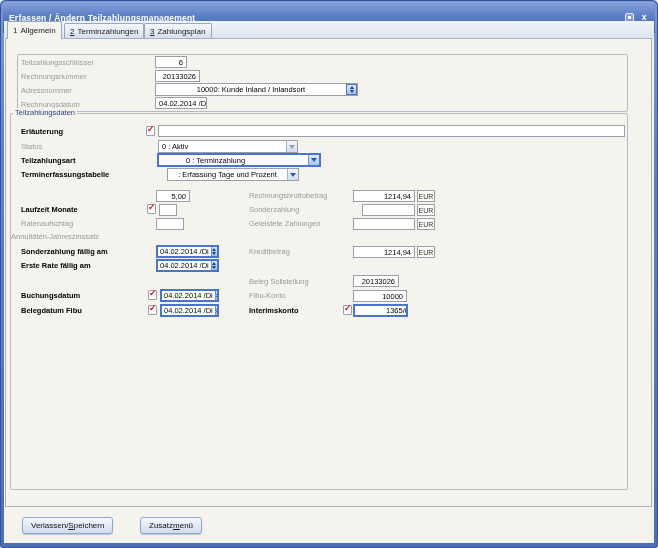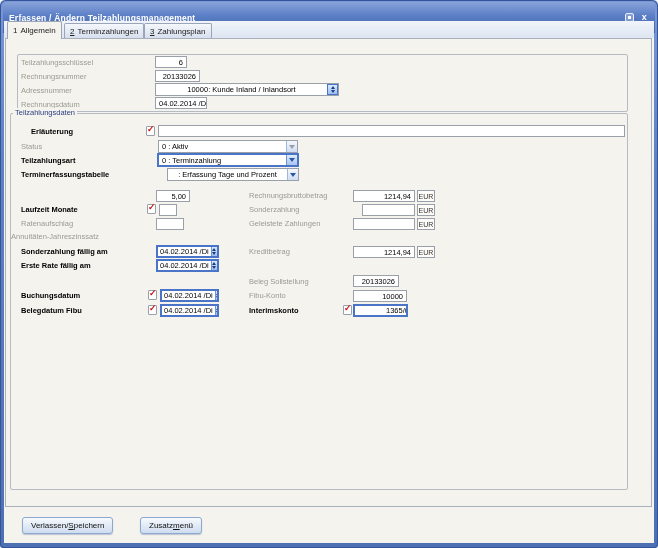--- a/index.html
+++ b/index.html
@@ -142,50 +142,50 @@
 
     <div class="groupbox" style="left:13px;top:33px;width:611px;height:58px;"></div>
 
     <div class="lbl" style="left:17px;top:37px;">Teilzahlungsschlüssel</div>
     <div class="fld num" style="left:151px;top:35px;width:32px;">6</div>
 
     <div class="lbl" style="left:17px;top:51px;">Rechnungsnummer</div>
     <div class="fld num" style="left:151px;top:49px;width:45px;">20133026</div>
 
     <div class="lbl" style="left:17px;top:65px;">Adressnummer</div>
-    <div class="combo" style="left:151px;top:62px;width:184px;">
+    <div class="combo" style="left:151px;top:62px;width:203px;">
       <span class="txt ctr">10000: Kunde Inland / Inlandsort</span>
       <span class="spin boxed" style="width:11px;">
           <span class="up"></span>
           <span class="dn"></span>
         </span>
     </div>
 
     <div class="lbl" style="left:17px;top:79px;">Rechnungsdatum</div>
     <div class="fld" style="left:151px;top:76px;width:52px;">04.02.2014 /Di</div>
 
     <div class="groupbox" style="left:6px;top:92px;width:618px;height:377px;"></div>
     <div class="grouplabel" style="left:9px;top:87px;">Teilzahlungsdaten</div>
 
-    <div class="lbl dark" style="left:27px;top:106px;">Erläuterung</div>
+    <div class="lbl dark" style="left:17px;top:106px;">Erläuterung</div>
     <div class="note" style="left:142px;top:105px;">
         <span class="chk">✓</span>
       </div>
     <div class="fld" style="left:154px;top:104px;width:467px;"></div>
 
     <div class="lbl" style="left:17px;top:121px;">Status</div>
     <div class="combo" style="left:154px;top:119px;width:140px;">
       <span class="txt">0 : Aktiv</span>
       <span class="arrowbtn">
           <span class="tri-down gray"></span>
         </span>
     </div>
 
     <div class="lbl dark" style="left:17px;top:135px;">Teilzahlungsart</div>
-    <div class="combo focused" style="left:153px;top:132px;width:142px;">
+    <div class="combo focused" style="left:153px;top:132px;width:164px;padding-left:24px;">
       <span class="txt">0 : Terminzahlung</span>
       <span class="arrowbtn">
           <span class="tri-down"></span>
         </span>
     </div>
 
     <div class="lbl dark" style="left:17px;top:149px;">Terminerfassungstabelle</div>
     <div class="combo" style="left:163px;top:147px;width:132px;">
       <span class="txt ctr">: Erfassung Tage und Prozent</span>
       <span class="arrowbtn">

